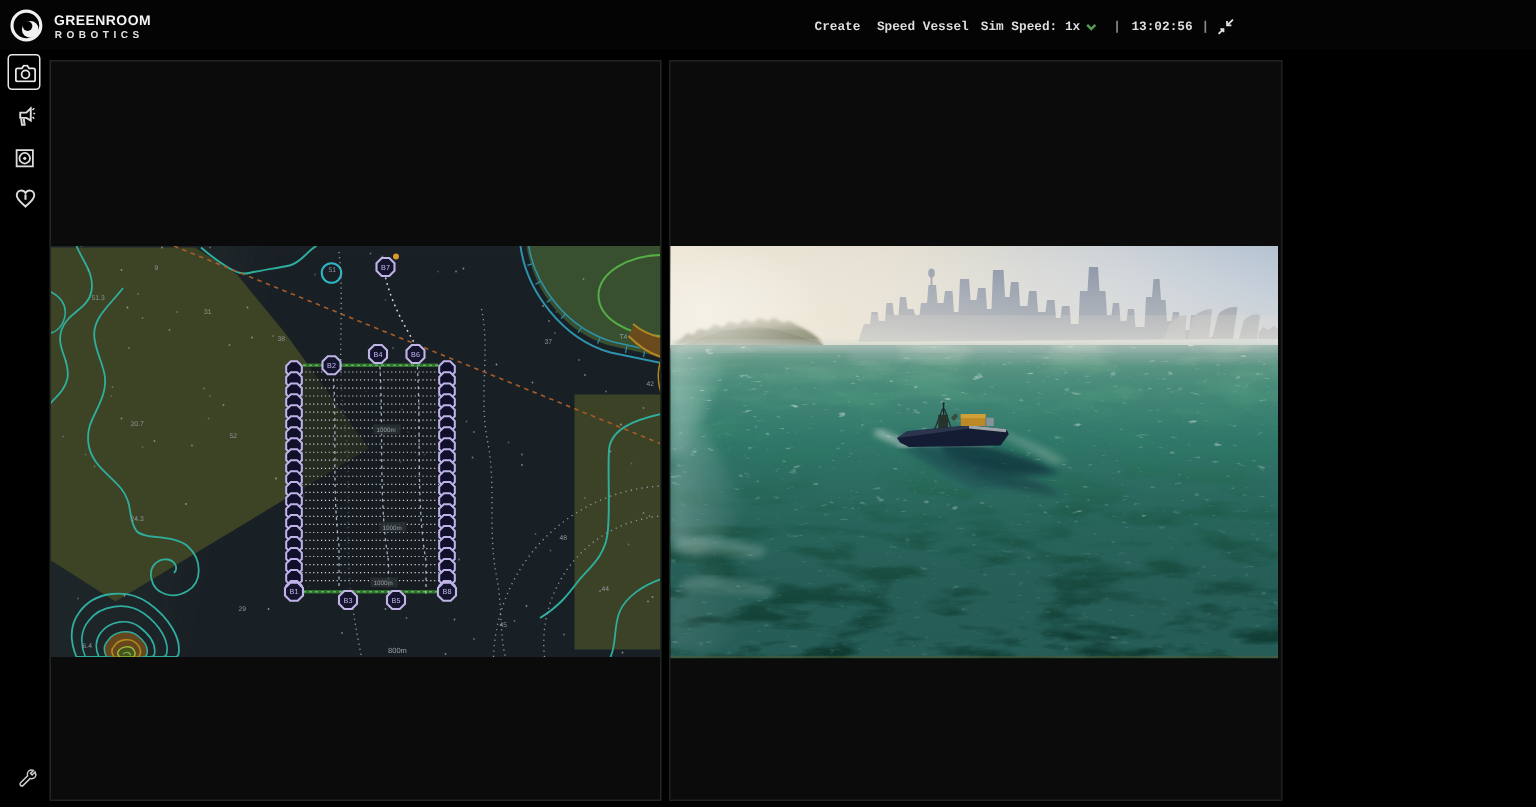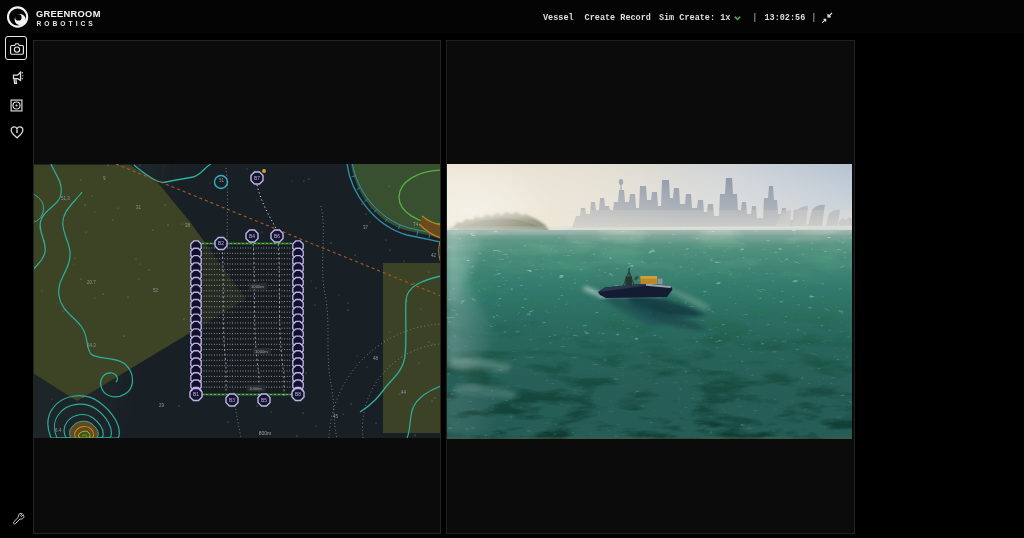--- a/index.html
+++ b/index.html
@@ -8,21 +8,21 @@
 <div style="position:relative;width:1024px;height:386px;background:#000">
 <div style="position:absolute;left:0;top:0;width:1024px;height:33px;background:#040404">
 <svg width="120" height="33" viewBox="0 0 120 33" style="position:absolute;left:0;top:0">
 <circle cx="17.6" cy="17" r="9.6" fill="none" stroke="#f2f2f2" stroke-width="2.1"></circle>
 <circle cx="20.2" cy="19.6" r="5.6" fill="#f2f2f2"></circle>
 <circle cx="18.4" cy="17.4" r="3.2" fill="#000000"></circle>
 <text x="36" y="16.5" font-family="Liberation Sans, sans-serif" font-size="9.3" font-weight="bold" fill="#f4f4f4" letter-spacing="0.3">GREENROOM</text>
 <text x="36.5" y="25.5" font-family="Liberation Sans, sans-serif" font-size="6.7" font-weight="bold" fill="#e4e4e4" letter-spacing="3">ROBOTICS</text>
 </svg>
 <div style="position:absolute;left:543px;top:1px;height:33px;display:flex;align-items:center;font-family:'Liberation Mono',monospace;font-weight:bold;font-size:8.5px;color:#dedede;white-space:pre">
-<span>Vessel</span><span style="width:11px"></span><span>Create Record</span><span style="width:8px"></span><span>Sim Create: 1x</span>
+<span>Create</span><span style="width:11px"></span><span>Speed Vessel</span><span style="width:8px"></span><span>Sim Speed: 1x</span>
 <svg width="9" height="8" viewBox="0 0 10 8" style="margin-left:3px">
           <path d="M2,2.5 L5,5.5 L8,2.5" stroke="#58a058" stroke-width="1.8" fill="none"></path>
         </svg>
 <span style="color:#8a8a8a;margin-left:10px">|</span><span style="margin-left:7px">13:02:56</span><span style="color:#8a8a8a;margin-left:6px">|</span>
 <svg width="12" height="12" viewBox="0 0 14 14" style="margin-left:5px">
           <path d="M12.8,1.2 L8.2,5.8 M8.2,2.4 L8.2,5.8 L11.6,5.8" stroke="#e0e0e0" stroke-width="1.4" fill="none"></path>
           <path d="M1.6,12.4 L5.4,8.6 M5.4,11 L5.4,8.6 L3,8.6" stroke="#e0e0e0" stroke-width="1.4" fill="none"></path>
         </svg>
 </div>
     </div>

